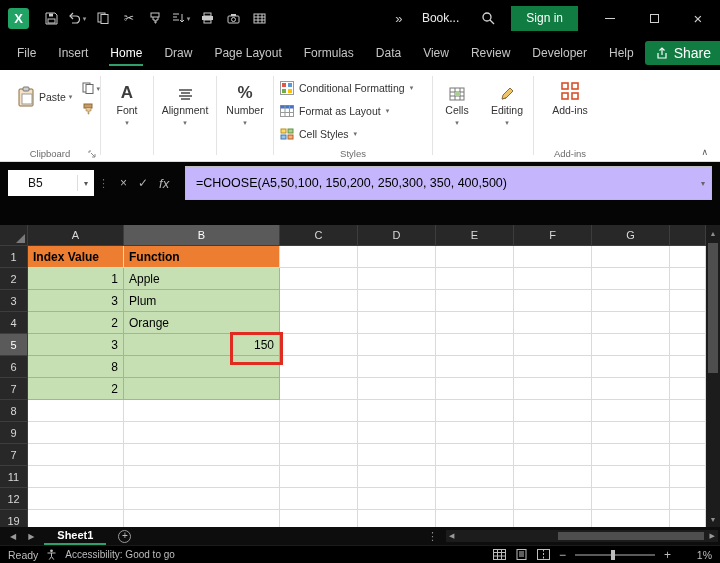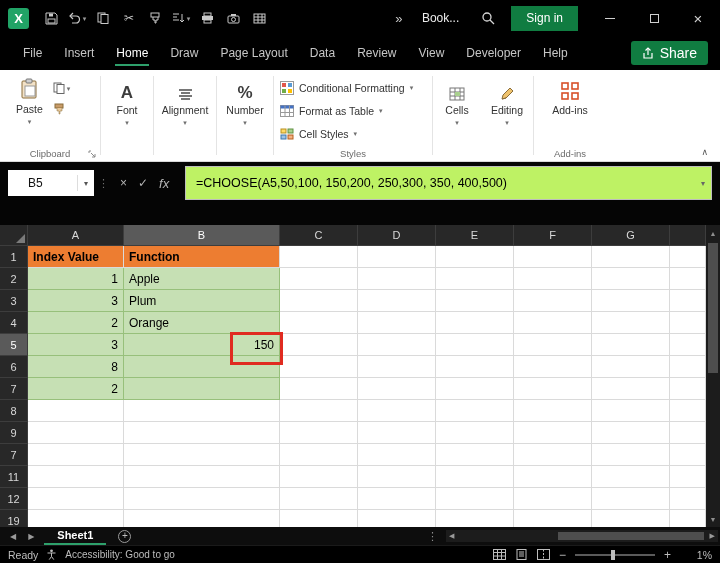--- a/index.html
+++ b/index.html
@@ -19,52 +19,52 @@
   .tb-right{margin-left:auto;display:flex;align-items:center;height:100%;}
   .doc-title{color:#ececec;font-size:12px;margin:0 16px 0 10px;}
   .signin{background:var(--excel-green);color:#fff;font-size:12px;height:25px;padding:0 15px;display:flex;align-items:center;margin:12px 10px;}
   .winbtn{width:44px;height:36px;display:flex;align-items:center;justify-content:center;color:#cfcfcf;}
   .min-glyph{width:10px;height:1px;background:#cfcfcf;display:block;}
   .max-glyph{width:9px;height:9px;border:1px solid #cfcfcf;display:block;}
   .close-glyph{font-size:15px;line-height:1;}
 
   
   .menubar{top:36px;height:34px;background:#000;display:flex;align-items:center;}
-  #menu-items{display:flex;align-items:center;height:100%;padding-left:12px;}
+  #menu-items{display:flex;align-items:center;height:100%;padding-left:6px;}
   .menu-item{color:#c6c6c6;font-size:12px;padding:0 11px;height:34px;line-height:34px;position:relative;white-space:nowrap;}
   .menu-item.active{color:#fff;}
   .menu-item.active::after{content:'';position:absolute;left:10px;right:10px;bottom:4px;height:2px;background:var(--tab-underline-green);}
   .share-btn{margin-left:auto;margin-right:12px;background:var(--excel-green);color:#fff;font-size:14px;height:24px;display:flex;align-items:center;gap:6px;padding:0 11px;border-radius:3px;}
 
   
   .ribbon{top:70px;height:92px;background:#fff;display:flex;border-bottom:1px solid #d9d9d9;}
   .rdiv{width:1px;background:#e4e4e4;margin:6px 0;}
   .rgroup{position:relative;height:100%;}
   .glabel{position:absolute;bottom:2px;left:0;right:0;text-align:center;font-size:9.5px;color:#6b6b6b;}
   .launcher{position:absolute;right:4px;bottom:3px;}
   .colbtn{display:flex;flex-direction:column;align-items:center;padding-top:11px;gap:3px;}
   .rlabel{font-size:10.5px;color:#333;white-space:nowrap;}
   .chev9{font-size:7px;color:#6f6f6f;line-height:1;}
   .ricon{font-size:17px;font-weight:bold;color:#3d3d3d;line-height:1;height:20px;display:flex;align-items:end;}
   .clipwrap{display:flex;padding-top:8px;}
-  .paste{display:flex;flex-direction:column;align-items:center;gap:3px;margin-left:16px;}
+  .paste{display:flex;flex-direction:row;align-items:center;gap:3px;margin-left:16px;}
   .clip-small{display:flex;flex-direction:column;gap:9px;margin-left:10px;padding-top:4px;}
   .smallbtn{display:flex;align-items:center;gap:2px;}
   .styles{display:flex;flex-direction:column;padding:8px 0 0 6px;gap:4px;}
   .stylerow{display:flex;align-items:center;gap:5px;height:19px;}
   .srlabel{font-size:10.5px;color:#333;white-space:nowrap;}
   .collapse-ribbon{position:absolute;right:12px;bottom:4px;color:#555;font-size:9px;}
 
   
   .formula-band{top:162px;height:63px;background:#050505;}
   .name-box{position:absolute;top:8px;left:8px;width:86px;height:26px;background:#fff;display:flex;align-items:center;font-size:12px;color:#111;padding-left:20px;}
   .name-chev{margin-left:auto;color:#555;font-size:8px;padding:0 6px;border-left:1px solid #ddd;height:16px;display:flex;align-items:center;}
   .fx-btns{position:absolute;left:98px;top:8px;height:26px;display:flex;align-items:center;gap:11px;color:#b5b5b5;font-size:12px;}
   .fx{font-style:italic;font-family:Liberation Sans, sans-serif;font-size:13px;}
-  .formula-input{position:absolute;left:185px;top:4px;width:527px;height:34px;background:#bef264;border:1px solid #bdbdbd;font-size:12.5px;color:#000;display:flex;align-items:center;padding:0 18px 0 10px;}
+  .formula-input{position:absolute;left:185px;top:4px;width:527px;height:34px;background:#c4b5fd;border:1px solid #bdbdbd;font-size:12.5px;color:#000;display:flex;align-items:center;padding:0 18px 0 10px;}
   .formula-chev{position:absolute;right:6px;top:12px;color:#666;font-size:8px;}
 
   
   .grid-wrap{position:absolute;top:225px;left:0;width:706px;height:302px;overflow:hidden;background:#fff;}
   table.grid{border-collapse:separate;border-spacing:0;table-layout:fixed;width:706px;}
   .grid th{background:#282828;color:#d8d8d8;font-weight:normal;font-size:11px;height:21px;border-right:1px solid #3d3d3d;border-bottom:1px solid #3d3d3d;text-align:center;}
   .grid th.sel{background:#5a5a5a;color:#fff;}
   .grid td{background:#fff;height:22px;border-right:1px solid #dadada;border-bottom:1px solid #dadada;font-size:12px;color:#000;padding:0 5px;white-space:nowrap;}
   .grid td.orange{background:var(--cell-orange);}
   .grid td.green{background:var(--cell-green);border-right-color:#97c07b;border-bottom-color:#97c07b;}
@@ -182,23 +182,24 @@
   </div>
 </div>
 
 <div class="bar menubar">
   <div id="menu-items">
       <div class="menu-item">File</div>
       <div class="menu-item">Insert</div>
       <div class="menu-item active">Home</div>
       <div class="menu-item">Draw</div>
       <div class="menu-item">Page Layout</div>
+      <div class="menu-item">Formulas</div>
       <div class="menu-item">Data</div>
+      <div class="menu-item">View</div>
       <div class="menu-item">Review</div>
-      <div class="menu-item">View</div>
       <div class="menu-item">Developer</div>
       <div class="menu-item">Help</div>
     </div>
   <div class="share-btn">
     <svg width="12" height="12" viewBox="0 0 12 12">
         <path d="M6 8V1" stroke="#fff" stroke-width="1.2" fill="none"></path>
         <path d="M3.5 3.5 6 1l2.5 2.5" fill="none" stroke="#fff" stroke-width="1.2"></path>
         <path d="M2 6v5h8V6" fill="none" stroke="#fff" stroke-width="1.2"></path>
       </svg>
     <span>Share</span>
@@ -279,21 +280,21 @@
         </svg>
       <span class="srlabel">Conditional Formatting</span>
       <span class="chev9">▾</span>
     </div>
     <div class="stylerow">
       <svg width="14" height="12" viewBox="0 0 14 12">
           <rect x="0.5" y="0.5" width="13" height="11" fill="#fff" stroke="#999"></rect>
           <rect x="0.5" y="0.5" width="13" height="3" fill="#4472c4"></rect>
           <path d="M0.5 7.5h13M5 0.5v11M9.5 0.5v11" stroke="#999"></path>
         </svg>
-      <span class="srlabel">Format as Table</span>
+      <span class="srlabel">Format as Layout</span>
       <span class="chev9">▾</span>
     </div>
     <div class="stylerow">
       <svg width="14" height="12" viewBox="0 0 14 12">
           <rect x="1" y="1" width="5" height="4" fill="#ffd966" stroke="#b78f1f"></rect>
           <rect x="8" y="1" width="5" height="4" fill="#a9d08e" stroke="#5f9141"></rect>
           <rect x="1" y="7" width="5" height="4" fill="#9dc3e6" stroke="#3f77ac"></rect>
           <rect x="8" y="7" width="5" height="4" fill="#f4b183" stroke="#b55f1d"></rect>
         </svg>
       <span class="srlabel">Cell Styles</span>

